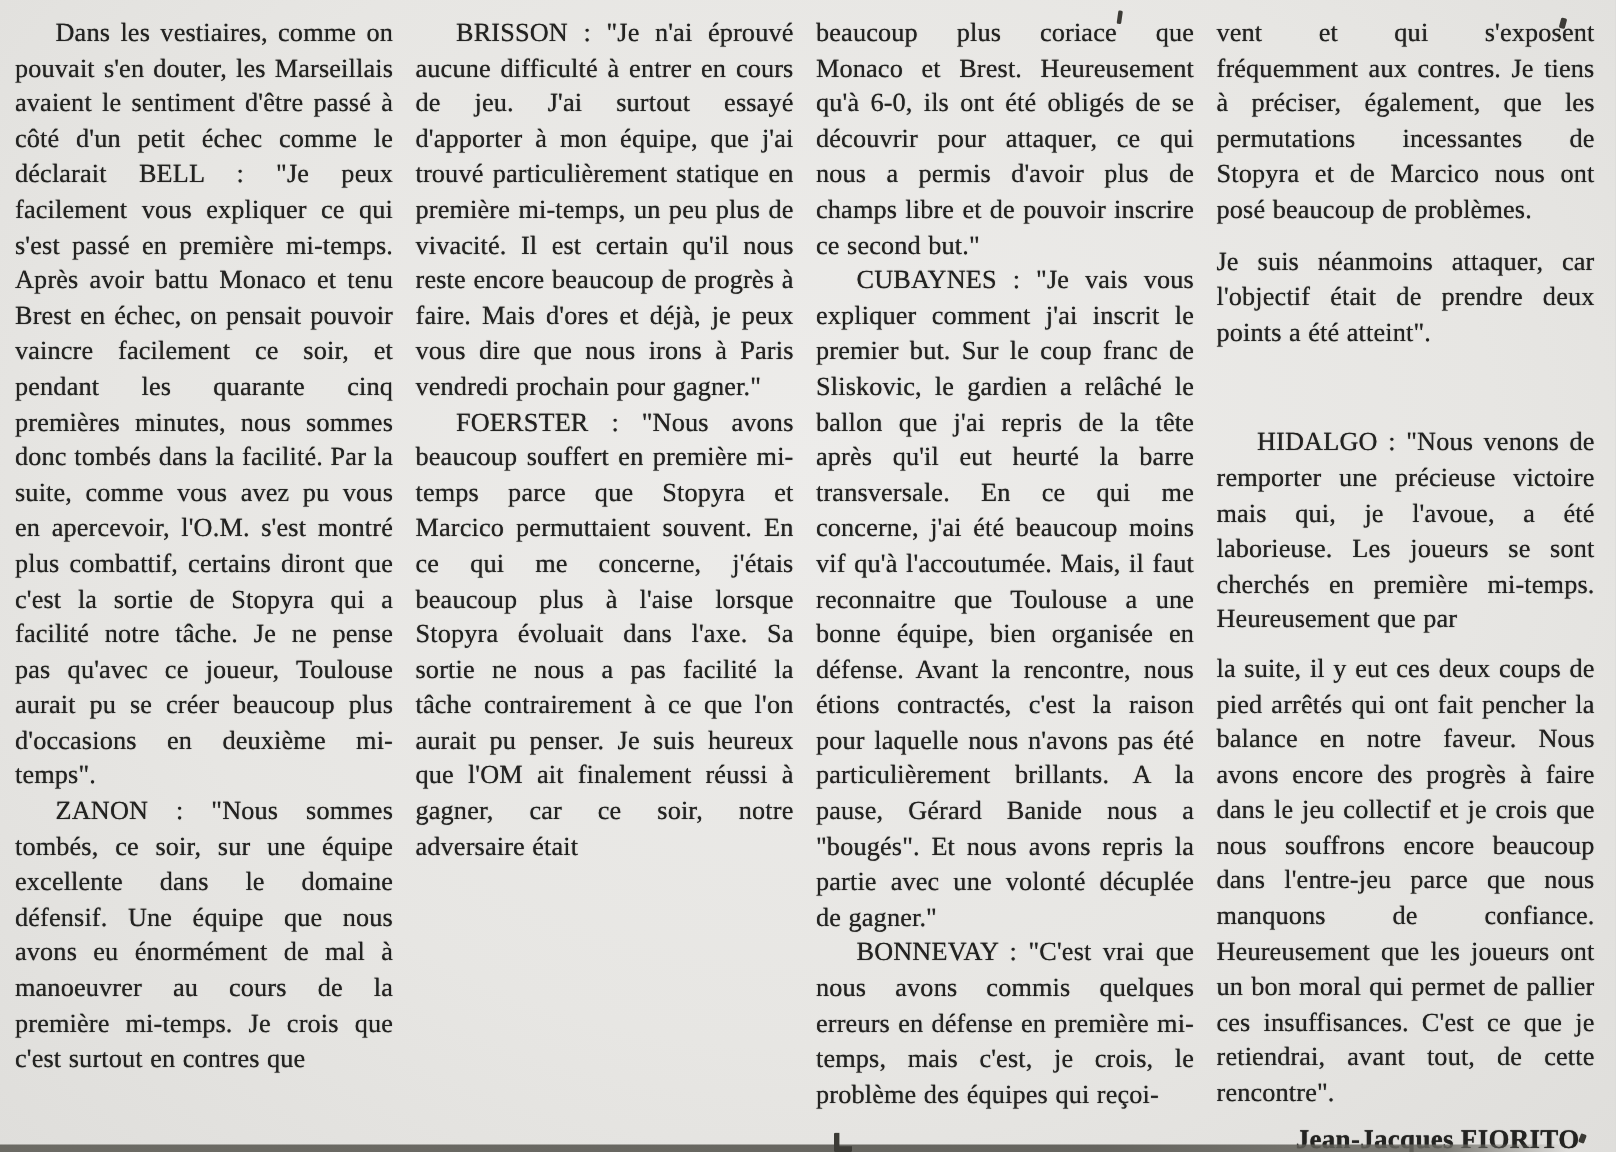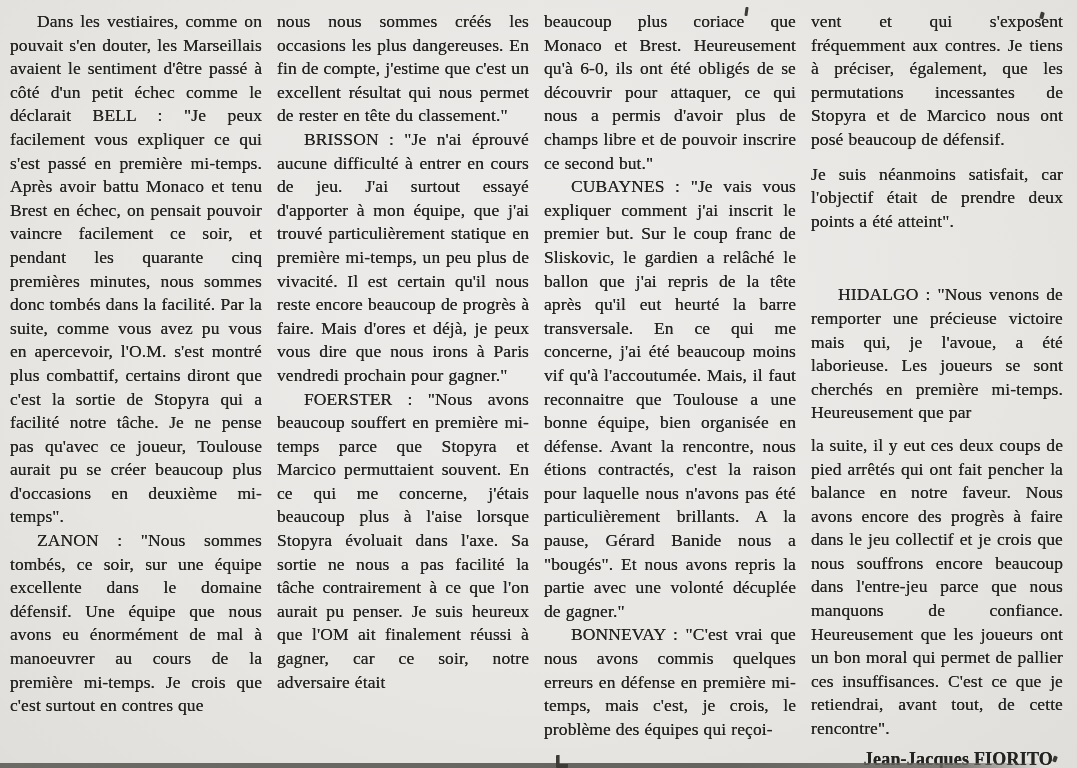--- a/index.html
+++ b/index.html
@@ -83,34 +83,33 @@
 <div class="page">
 
   <div class="columns">
 
     <div class="col">
       <p class="para indent">Dans les vestiaires, comme on pouvait s'en douter, les Marseillais avaient le sentiment d'être passé à côté d'un petit échec comme le déclarait BELL : "Je peux facilement vous expliquer ce qui s'est passé en première mi-temps. Après avoir battu Monaco et tenu Brest en échec, on pensait pouvoir vaincre facilement ce soir, et pendant les quarante cinq premières minutes, nous sommes donc tombés dans la facilité. Par la suite, comme vous avez pu vous en apercevoir, l'O.M. s'est montré plus combattif, certains diront que c'est la sortie de Stopyra qui a facilité notre tâche. Je ne pense pas qu'avec ce joueur, Toulouse aurait pu se créer beaucoup plus d'occasions en deuxième mi-temps".</p>
       <p class="para indent">ZANON : "Nous sommes tombés, ce soir, sur une équipe excellente dans le domaine défensif. Une équipe que nous avons eu énormément de mal à manoeuvrer au cours de la première mi-temps. Je crois que c'est surtout en contres que</p>
     </div>
 
     <div class="col">
-      <p class="para">nous nous sommes créés les occasions les plus dangereuses. En fin de compte, j'estime que c'est un excellent résultat qui nous permet de rester en tête du classement."</p>
       <p class="para indent">BRISSON : "Je n'ai éprouvé aucune difficulté à entrer en cours de jeu. J'ai surtout essayé d'apporter à mon équipe, que j'ai trouvé particulièrement statique en première mi-temps, un peu plus de vivacité. Il est certain qu'il nous reste encore beaucoup de progrès à faire. Mais d'ores et déjà, je peux vous dire que nous irons à Paris vendredi prochain pour gagner."</p>
       <p class="para indent">FOERSTER : "Nous avons beaucoup souffert en première mi-temps parce que Stopyra et Marcico permuttaient souvent. En ce qui me concerne, j'étais beaucoup plus à l'aise lorsque Stopyra évoluait dans l'axe. Sa sortie ne nous a pas facilité la tâche contrairement à ce que l'on aurait pu penser. Je suis heureux que l'OM ait finalement réussi à gagner, car ce soir, notre adversaire était</p>
     </div>
 
     <div class="col">
       <p class="para">beaucoup plus coriace que Monaco et Brest. Heureusement qu'à 6-0, ils ont été obligés de se découvrir pour attaquer, ce qui nous a permis d'avoir plus de champs libre et de pouvoir inscrire ce second but."</p>
       <p class="para indent">CUBAYNES : "Je vais vous expliquer comment j'ai inscrit le premier but. Sur le coup franc de Sliskovic, le gardien a relâché le ballon que j'ai repris de la tête après qu'il eut heurté la barre transversale. En ce qui me concerne, j'ai été beaucoup moins vif qu'à l'accoutumée. Mais, il faut reconnaitre que Toulouse a une bonne équipe, bien organisée en défense. Avant la rencontre, nous étions contractés, c'est la raison pour laquelle nous n'avons pas été particulièrement brillants. A la pause, Gérard Banide nous a "bougés". Et nous avons repris la partie avec une volonté décuplée de gagner."</p>
       <p class="para indent">BONNEVAY : "C'est vrai que nous avons commis quelques erreurs en défense en première mi-temps, mais c'est, je crois, le problème des équipes qui reçoi-</p>
     </div>
 
     <div class="col">
-      <p class="para">vent et qui s'exposent fréquemment aux contres. Je tiens à préciser, également, que les permutations incessantes de Stopyra et de Marcico nous ont posé beaucoup de défensif.</p>
-      <p class="para gap-small">Je suis néanmoins satisfait, car l'objectif était de prendre deux points a été atteint".</p>
+      <p class="para">vent et qui s'exposent fréquemment aux contres. Je tiens à préciser, également, que les permutations incessantes de Stopyra et de Marcico nous ont posé beaucoup de problèmes.</p>
+      <p class="para gap-small">Je suis néanmoins attaquer, car l'objectif était de prendre deux points a été atteint".</p>
       <p class="para indent gap-large">HIDALGO : "Nous venons de remporter une précieuse victoire mais qui, je l'avoue, a été laborieuse. Les joueurs se sont cherchés en première mi-temps. Heureusement que par</p>
       <p class="para gap-medium">la suite, il y eut ces deux coups de pied arrêtés qui ont fait pencher la balance en notre faveur. Nous avons encore des progrès à faire dans le jeu collectif et je crois que nous souffrons encore beaucoup dans l'entre-jeu parce que nous manquons de confiance. Heureusement que les joueurs ont un bon moral qui permet de pallier ces insuffisances. C'est ce que je retiendrai, avant tout, de cette rencontre".</p>
       <div class="byline">Jean-Jacques FIORITO</div>
     </div>
 
   </div>
 
   <div class="scan-edge-bottom"></div>
   <span class="artifact a1"></span>
   <span class="artifact a2"></span>

